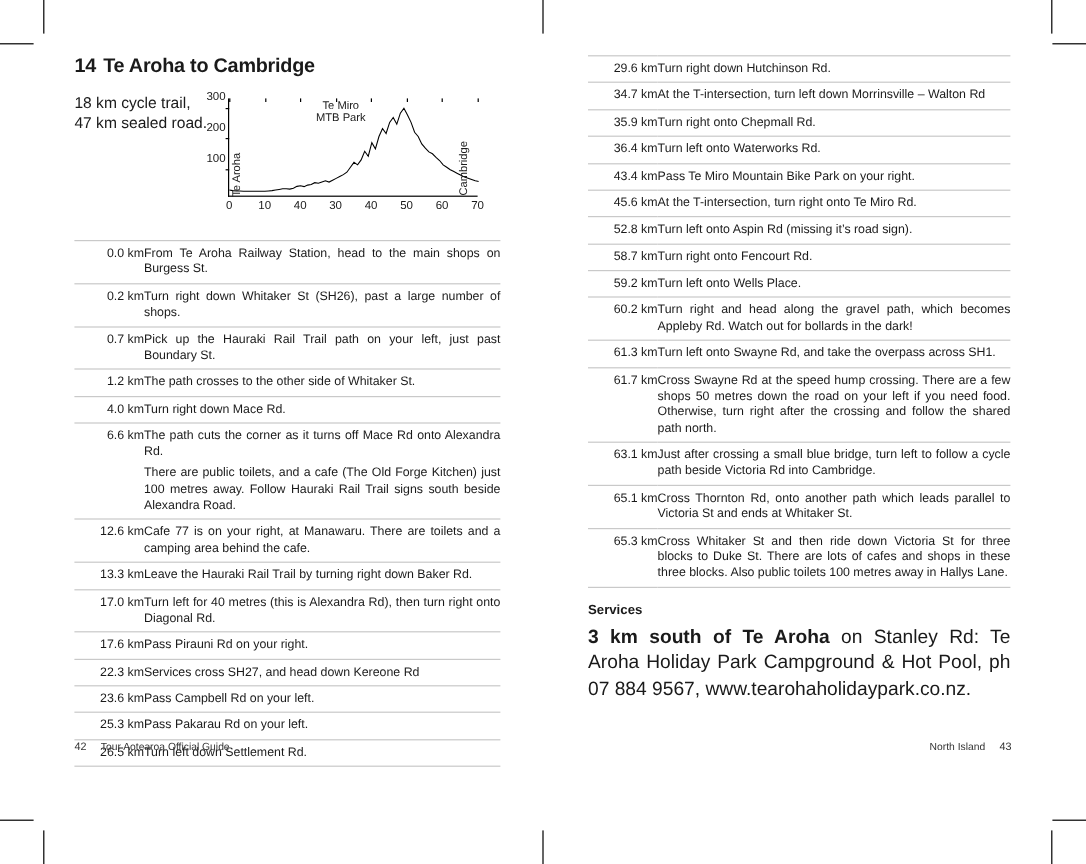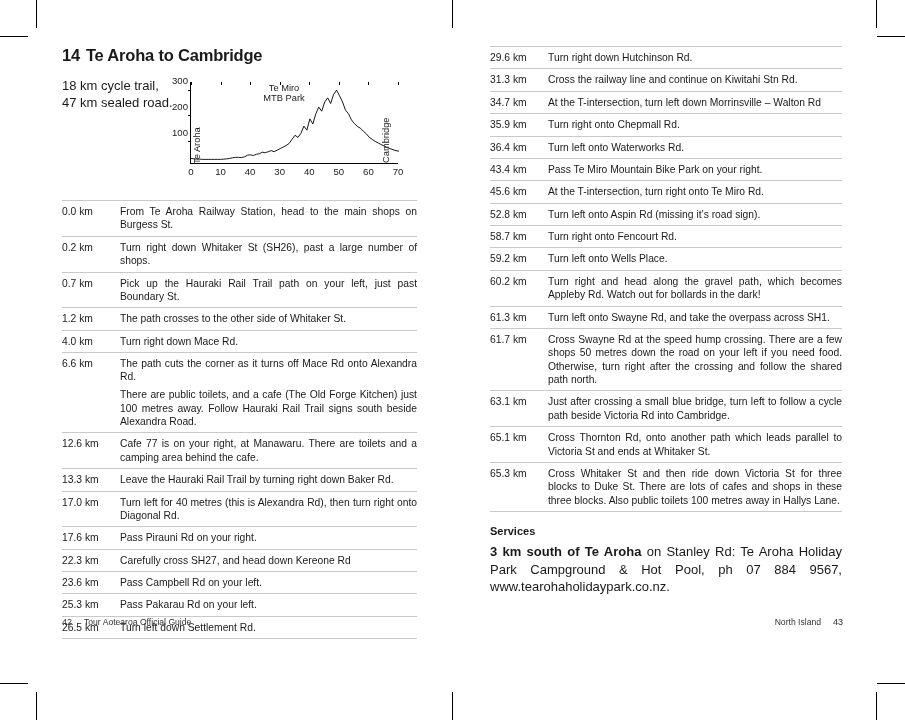--- a/index.html
+++ b/index.html
@@ -96,35 +96,35 @@
     font-size:10.3px;
     margin-top:6px;
   }
   table.itin td {
     border-top:1px solid #c9c9c9;
     padding:4px 0 4px 0;
     vertical-align:top;
     line-height:1.3;
   }
   table.itin tr:last-child td { border-bottom:1px solid #c9c9c9; }
-  td.dist { width:58px; white-space:nowrap; padding-right:4px; }
+  td.dist { width:58px; white-space:nowrap; padding-right:4px;text-align:right; }
   td.desc { text-align:justify; padding-left:0; }
   td.desc p { margin:0; }
   td.desc p + p { margin-top:4.5px; }
 
   .page-right table.itin { margin-top:0; }
   .page-right table.itin tr:first-child td { border-top:1px solid #c9c9c9; }
 
   h2.services {
     font-size:11px;
     font-weight:bold;
     margin:13px 0 6px 0;
   }
   .services-body {
-    font-size:13px;
+    font-size:16px;
     line-height:1.35;
     text-align:justify;
   }
   .services-body b { font-weight:bold; }
 
   
   .footer {
     position:absolute;
     bottom:40px;
     font-size:8.6px;
@@ -264,21 +264,21 @@
           </tr>
         <tr>
             <td class="dist">17.6 km</td>
             <td class="desc">
               <p>Pass Pirauni Rd on your right.</p>
             </td>
           </tr>
         <tr>
             <td class="dist">22.3 km</td>
             <td class="desc">
-              <p>Carefully cross SH27, and head down Kereone Rd</p>
+              <p>Services cross SH27, and head down Kereone Rd</p>
             </td>
           </tr>
         <tr>
             <td class="dist">23.6 km</td>
             <td class="desc">
               <p>Pass Campbell Rd on your left.</p>
             </td>
           </tr>
         <tr>
             <td class="dist">25.3 km</td>
@@ -296,26 +296,20 @@
     </table>
   </div>
 
   <div class="page page-right">
     <table class="itin">
       <tbody>
         <tr>
             <td class="dist">29.6 km</td>
             <td class="desc">
               <p>Turn right down Hutchinson Rd.</p>
-            </td>
-          </tr>
-        <tr>
-            <td class="dist">31.3 km</td>
-            <td class="desc">
-              <p>Cross the railway line and continue on Kiwitahi Stn Rd.</p>
             </td>
           </tr>
         <tr>
             <td class="dist">34.7 km</td>
             <td class="desc">
               <p>At the T-intersection, turn left down Morrinsville – Walton Rd</p>
             </td>
           </tr>
         <tr>
             <td class="dist">35.9 km</td>

